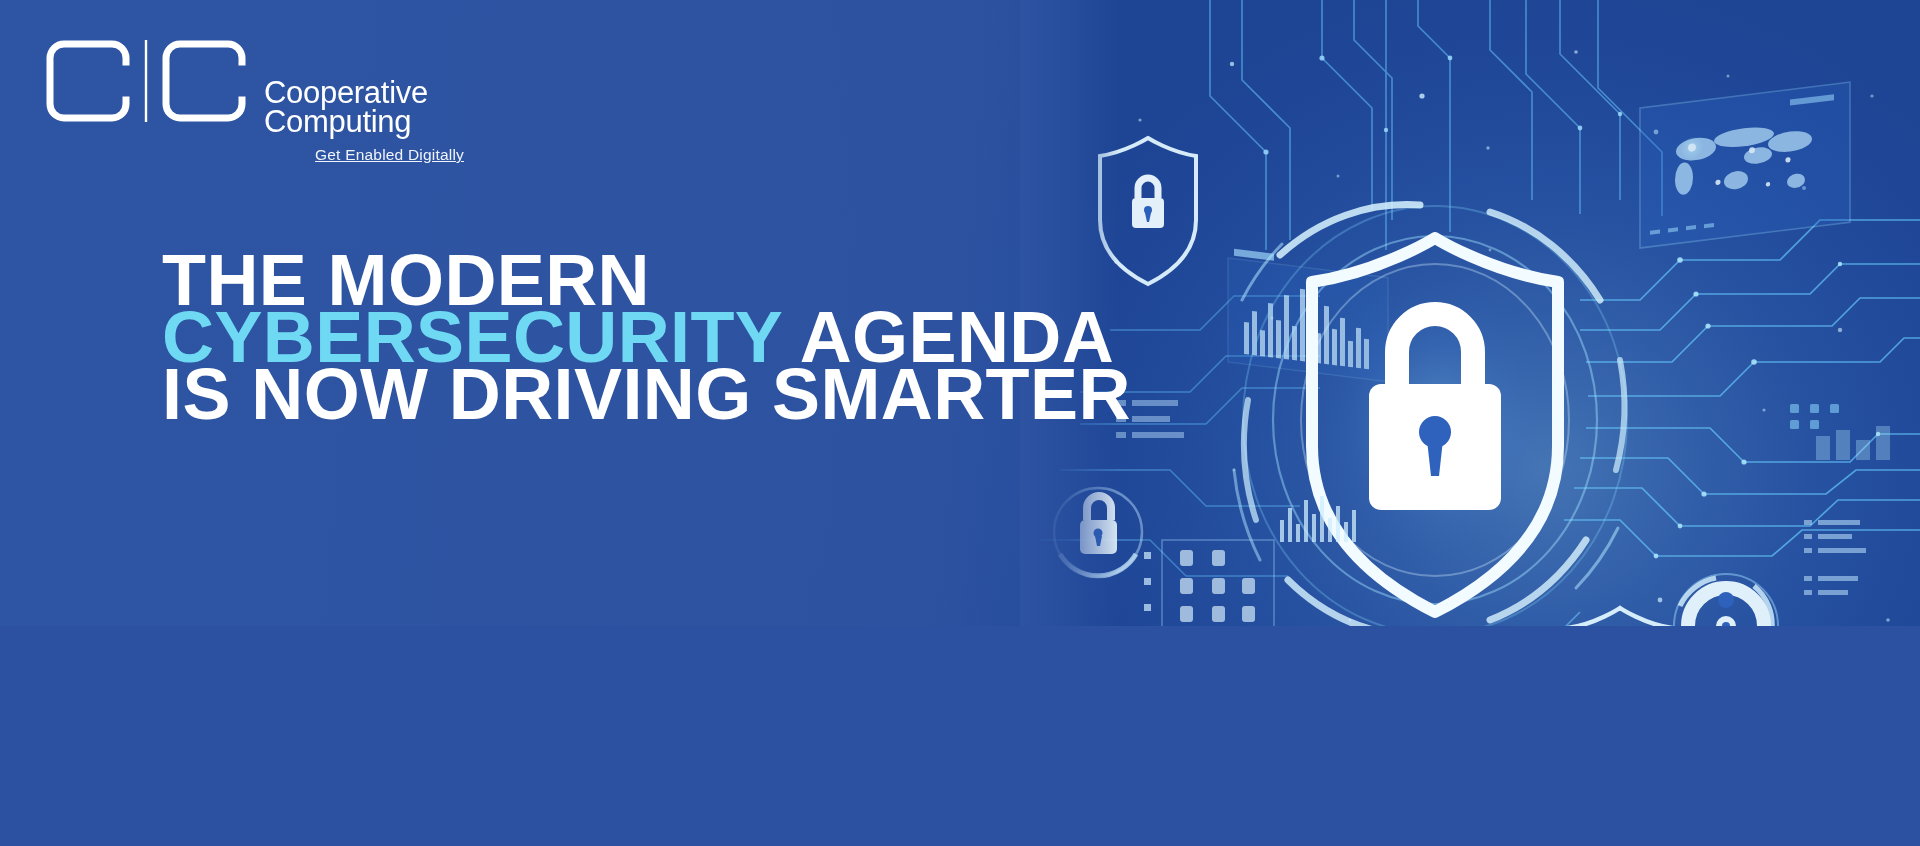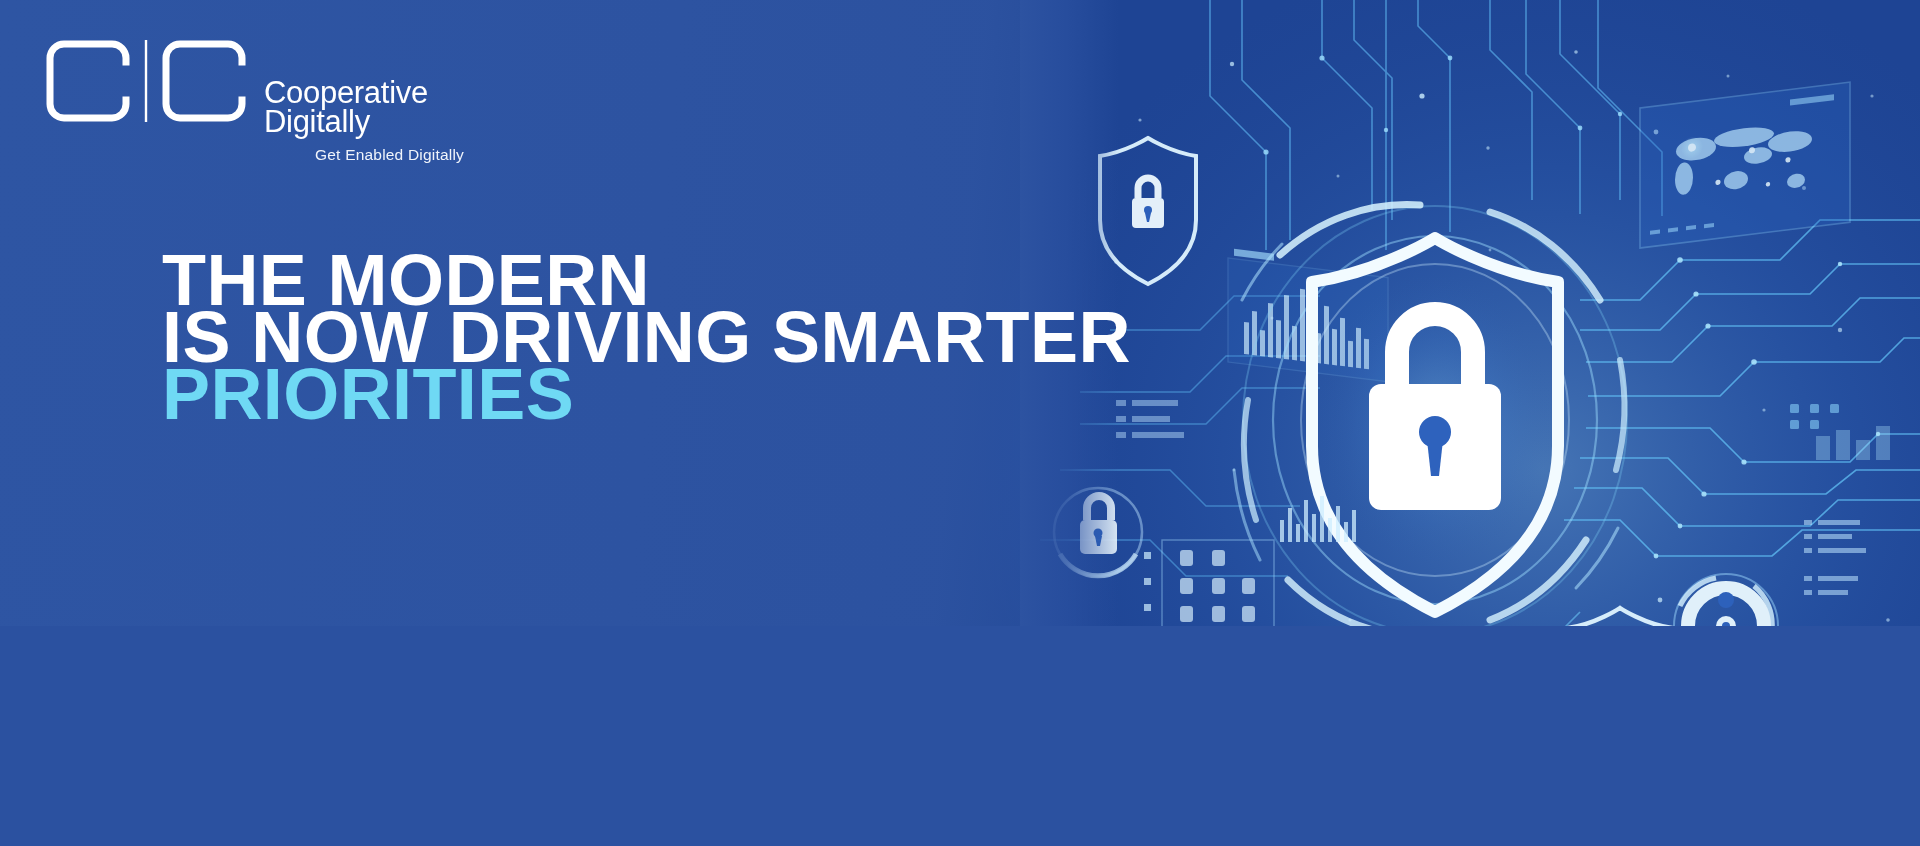--- a/index.html
+++ b/index.html
@@ -29,21 +29,21 @@
   .logo { position:absolute; left:42px; top:38px; width:420px; height:110px; }
   .logo-marks { position:absolute; left:0; top:0; }
   .logo-word { position:absolute; left:222px; top:40px; width:200px; }
   .logo-line {
     color:#ffffff; font-size:31px; line-height:29px; font-weight:400;
     letter-spacing:-0.3px; white-space:nowrap;
   }
   .logo-tagline {
     position:absolute; left:222px; top:108px; width:200px;
     color:#f0f4fb; font-size:15.5px; letter-spacing:0.2px;
-    text-align:right; white-space:nowrap; font-weight:400;
+    text-align:right; white-space:nowrap; font-weight:400;text-decoration:underline;
   }
 
   
   .headline {
     position:absolute; left:162px; top:252px; width:790px;
     font-weight:700; font-size:72px; line-height:57px;
     letter-spacing:0.4px;
   }
   .headline .ln { display:block; white-space:nowrap; }
   .hl-white { color:#ffffff; }
@@ -443,24 +443,24 @@
 
       <path d="M84 24 L84 20 A14 14 0 0 0 70 6 L22 6 A14 14 0 0 0 8 20 L8 66 A14 14 0 0 0 22 80 L70 80 A14 14 0 0 0 84 66 L84 62" fill="none" stroke="#ffffff" stroke-width="7" stroke-linecap="square"></path>
 
       <line x1="104" y1="2" x2="104" y2="84" stroke="#ffffff" stroke-width="2.4"></line>
 
       <path d="M200 24 L200 20 A14 14 0 0 0 186 6 L138 6 A14 14 0 0 0 124 20 L124 66 A14 14 0 0 0 138 80 L186 80 A14 14 0 0 0 200 66 L200 62" fill="none" stroke="#ffffff" stroke-width="7" stroke-linecap="square"></path>
     </svg>
 
     <div class="logo-word">
       <div class="logo-line">Cooperative</div>
-      <div class="logo-line">Digitally</div>
+      <div class="logo-line">Computing</div>
     </div>
     <div class="logo-tagline">Get Enabled Digitally</div>
   </div>
 
   <h1 class="headline">
     <span class="ln hl-white">THE MODERN</span>
+    <span class="ln"><span class="hl-cyan">CYBERSECURITY</span><span class="hl-white"> AGENDA</span></span>
     <span class="ln hl-white">IS NOW DRIVING SMARTER</span>
-    <span class="ln hl-cyan">PRIORITIES</span>
   </h1>
 
 </div>
 
 </body></html>

